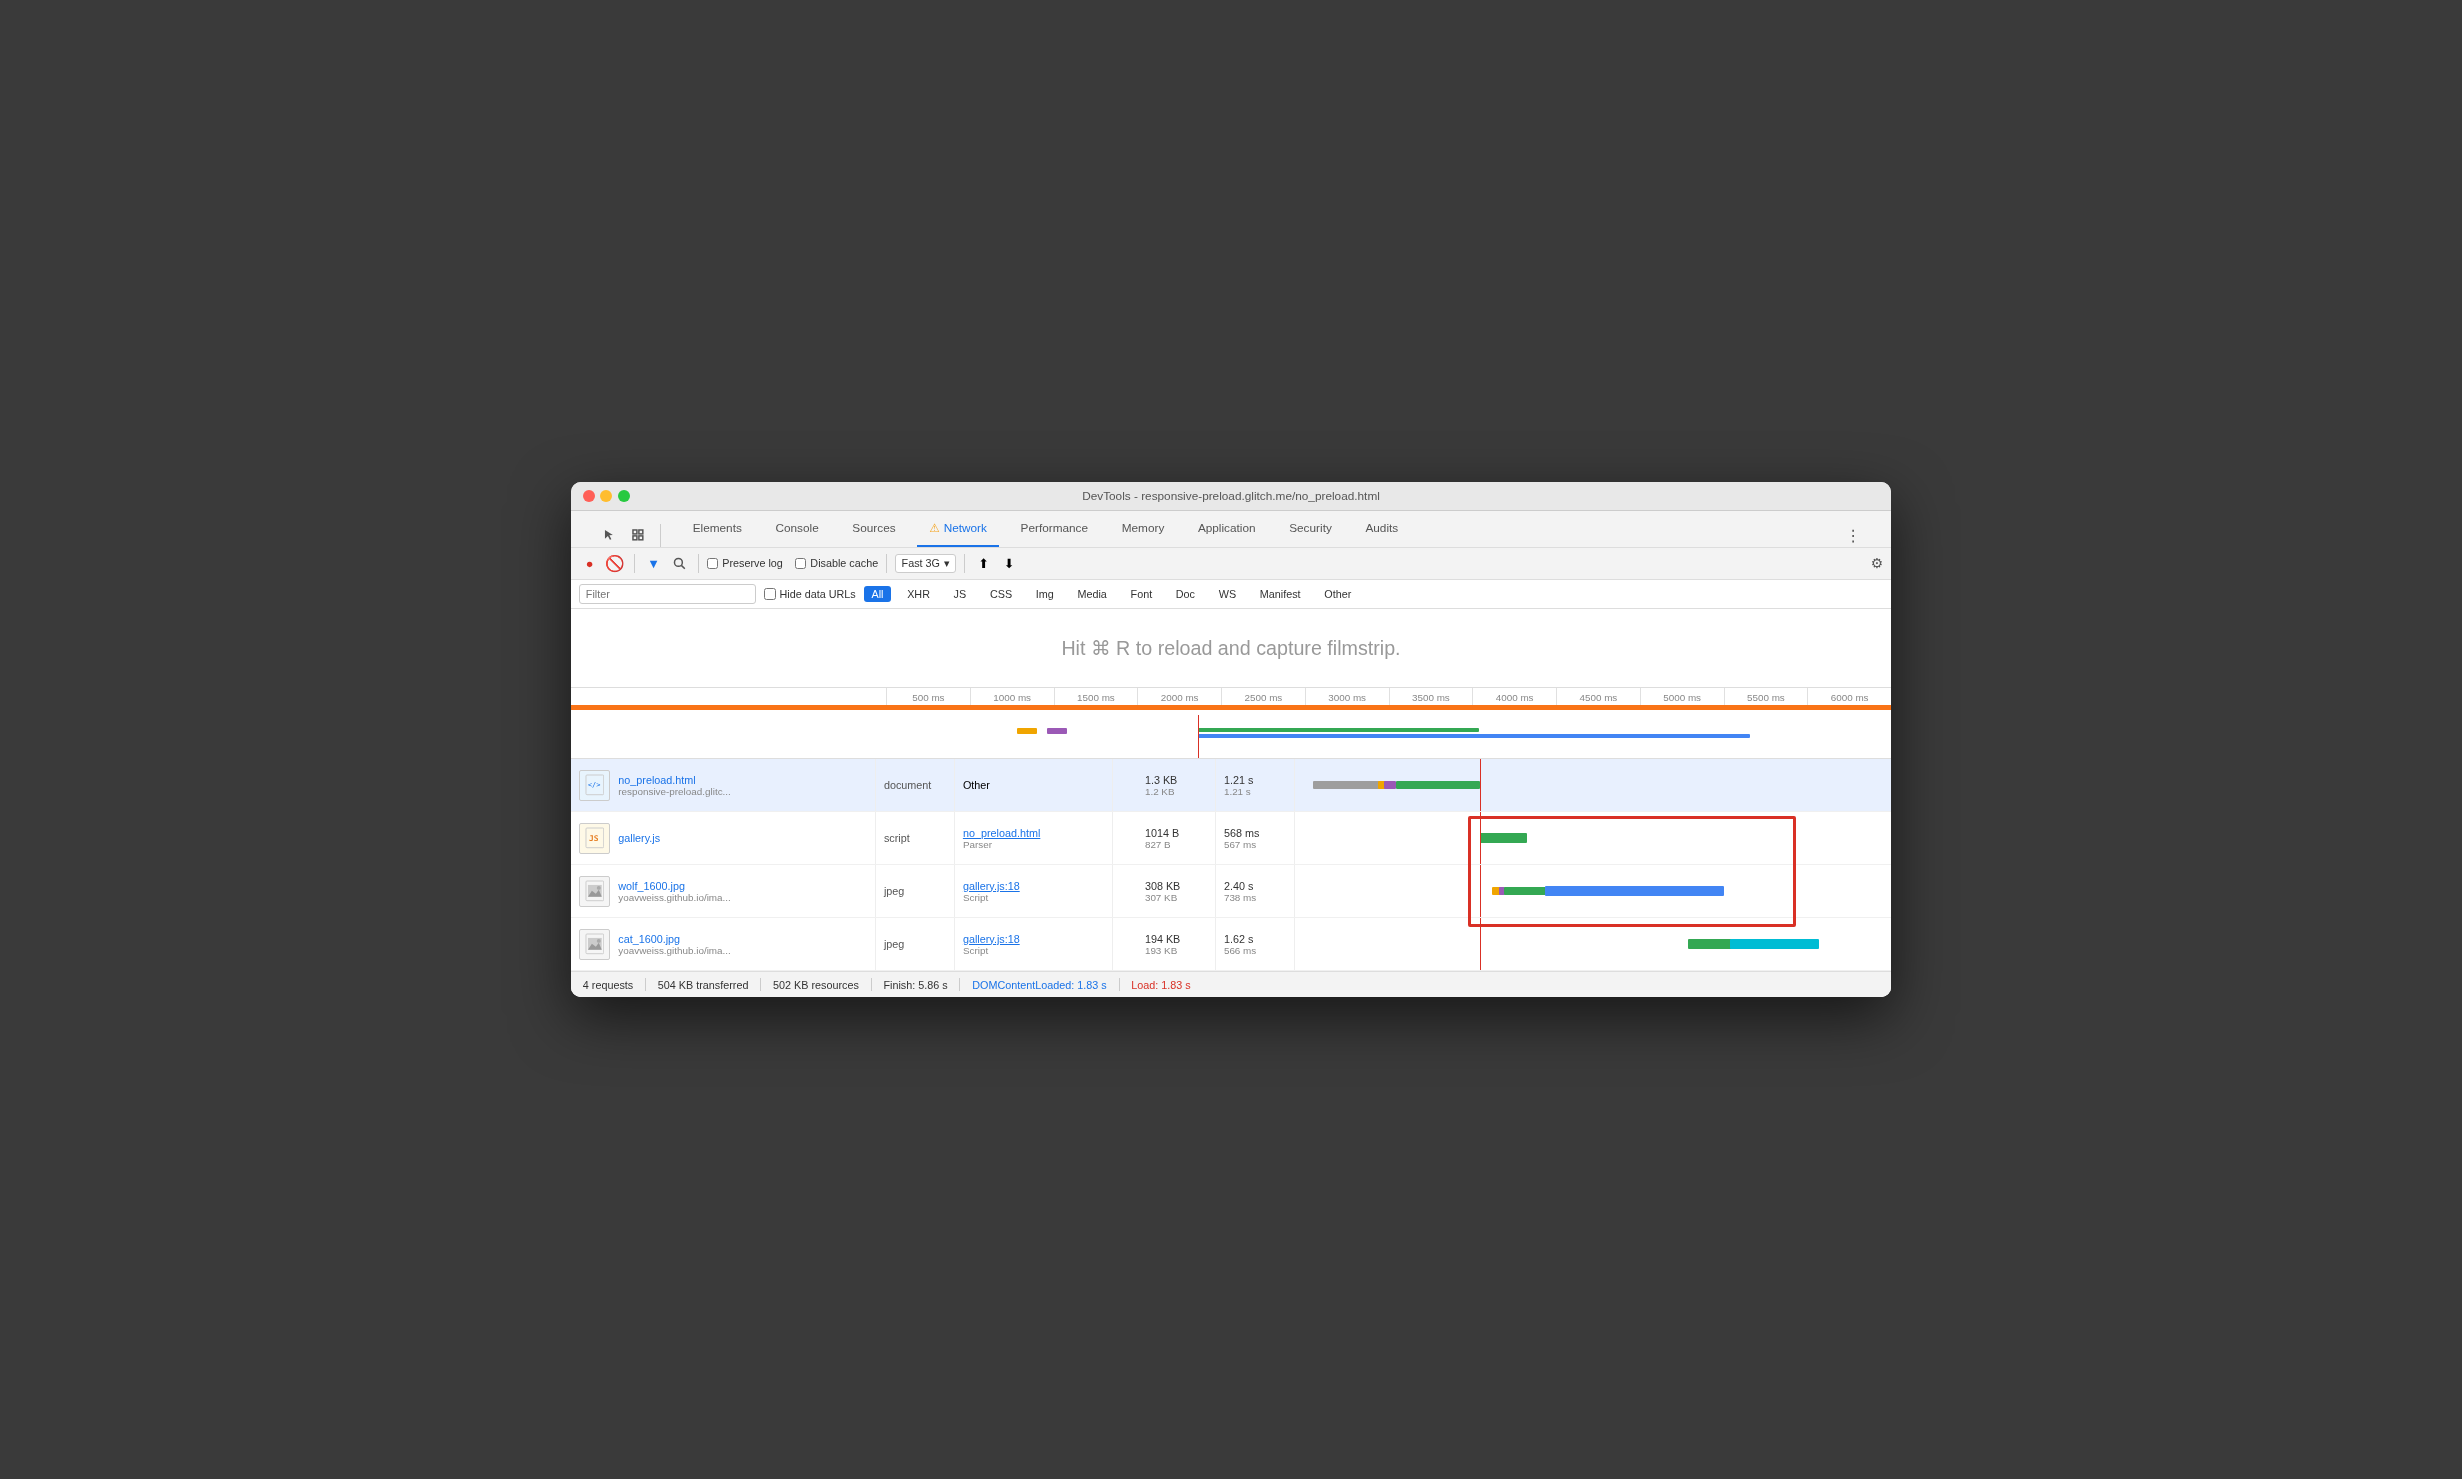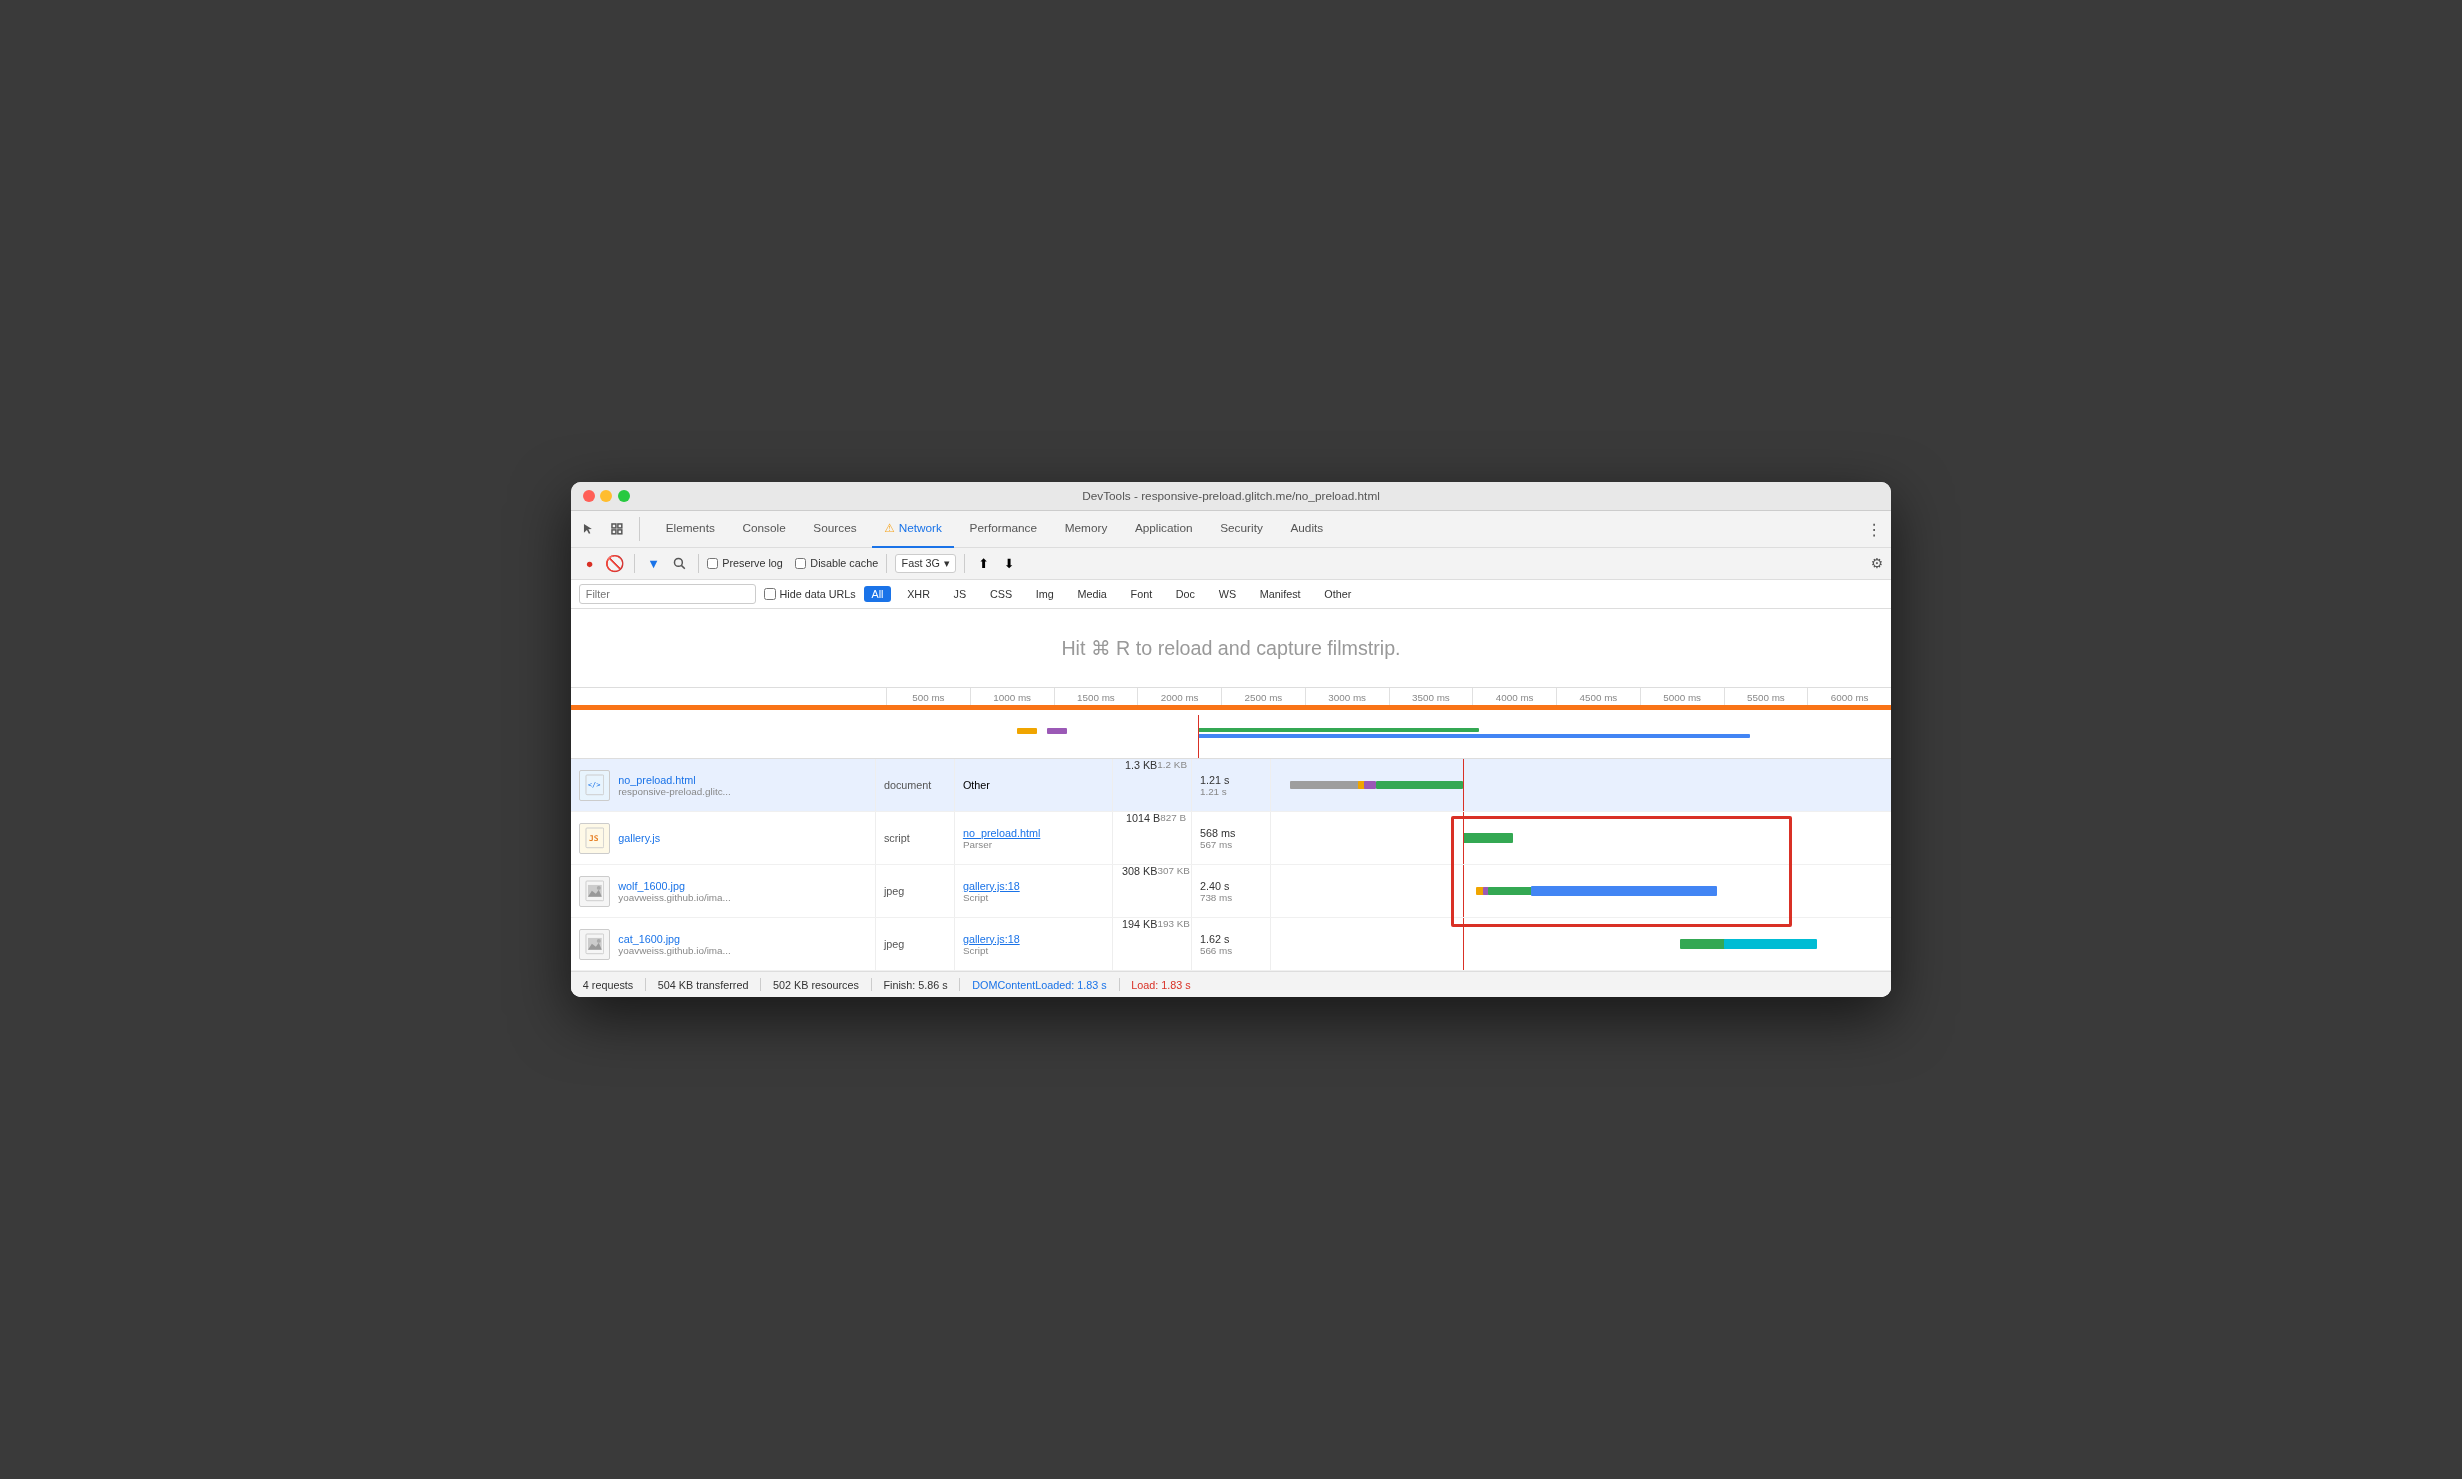--- a/index.html
+++ b/index.html
@@ -43,26 +43,26 @@
       color: #555;
     }
     .devtools {
       background: #ffffff;
       display: flex;
       flex-direction: column;
     }
     
     .tab-bar {
       display: flex;
-      align-items: center;
+      align-items: flex-end;
       background: #f3f3f3;
       border-bottom: 1px solid #ddd;
-      padding: 0 5px;
+      padding: 0 26px;
       height: 37px;
-      gap: 4px;
+      gap: 10px;
     }
     .tab-bar-icons {
       display: flex;
       gap: 5.9px;
       margin-right: 9.9px;
       padding-right: 9.9px;
       border-right: 1px solid #ccc;
     }
     .icon-btn {
       width: 23.6px;
@@ -284,21 +284,21 @@
     .file-icon.html { background: #e8f4fd; color: #1a73e8; font-size: 8.9px; }
     .file-icon.js { background: #fef9e7; color: #e67e22; font-size: 9.9px; font-weight: bold; }
     .file-icon.img { background: #f5f5f5; }
     .name-text { display: flex; flex-direction: column; }
     .name-primary { color: #1a73e8; font-size: 10.8px; }
     .name-secondary { color: #888; font-size: 9.9px; }
     .cell-type { width: 79px; min-width: 79px; padding-left: 7.9px; border-right: 1px solid #eee; color: #555; height: 100%; display: flex; align-items: center; }
     .cell-initiator { width: 158px; min-width: 158px; padding-left: 7.9px; border-right: 1px solid #eee; height: 100%; display: flex; flex-direction: column; justify-content: center; }
     .initiator-link { color: #1a73e8; text-decoration: underline; font-size: 10.8px; }
     .initiator-sub { color: #888; font-size: 9.9px; }
-    .cell-size { width: 79px; min-width: 79px; padding-left: 7.9px; border-right: 1px solid #eee; height: 100%; display: flex; flex-direction: row; justify-content: center; }
+    .cell-size { width: 79px; min-width: 79px; padding-left: 7.9px; border-right: 1px solid #eee; height: 100%; display: flex; flex-direction: column; justify-content: center; margin-left: 24px; }
     .size-primary { color: #333; font-size: 10.8px; }
     .size-secondary { color: #888; font-size: 9.9px; }
     .cell-time { width: 79px; min-width: 79px; padding-left: 7.9px; border-right: 1px solid #eee; height: 100%; display: flex; flex-direction: column; justify-content: center; }
     .time-primary { color: #333; font-size: 10.8px; }
     .time-secondary { color: #888; font-size: 9.9px; }
     .cell-waterfall { flex: 1; height: 100%; position: relative; }
     
     .wf-bar {
       position: absolute;
       height: 9.9px;

